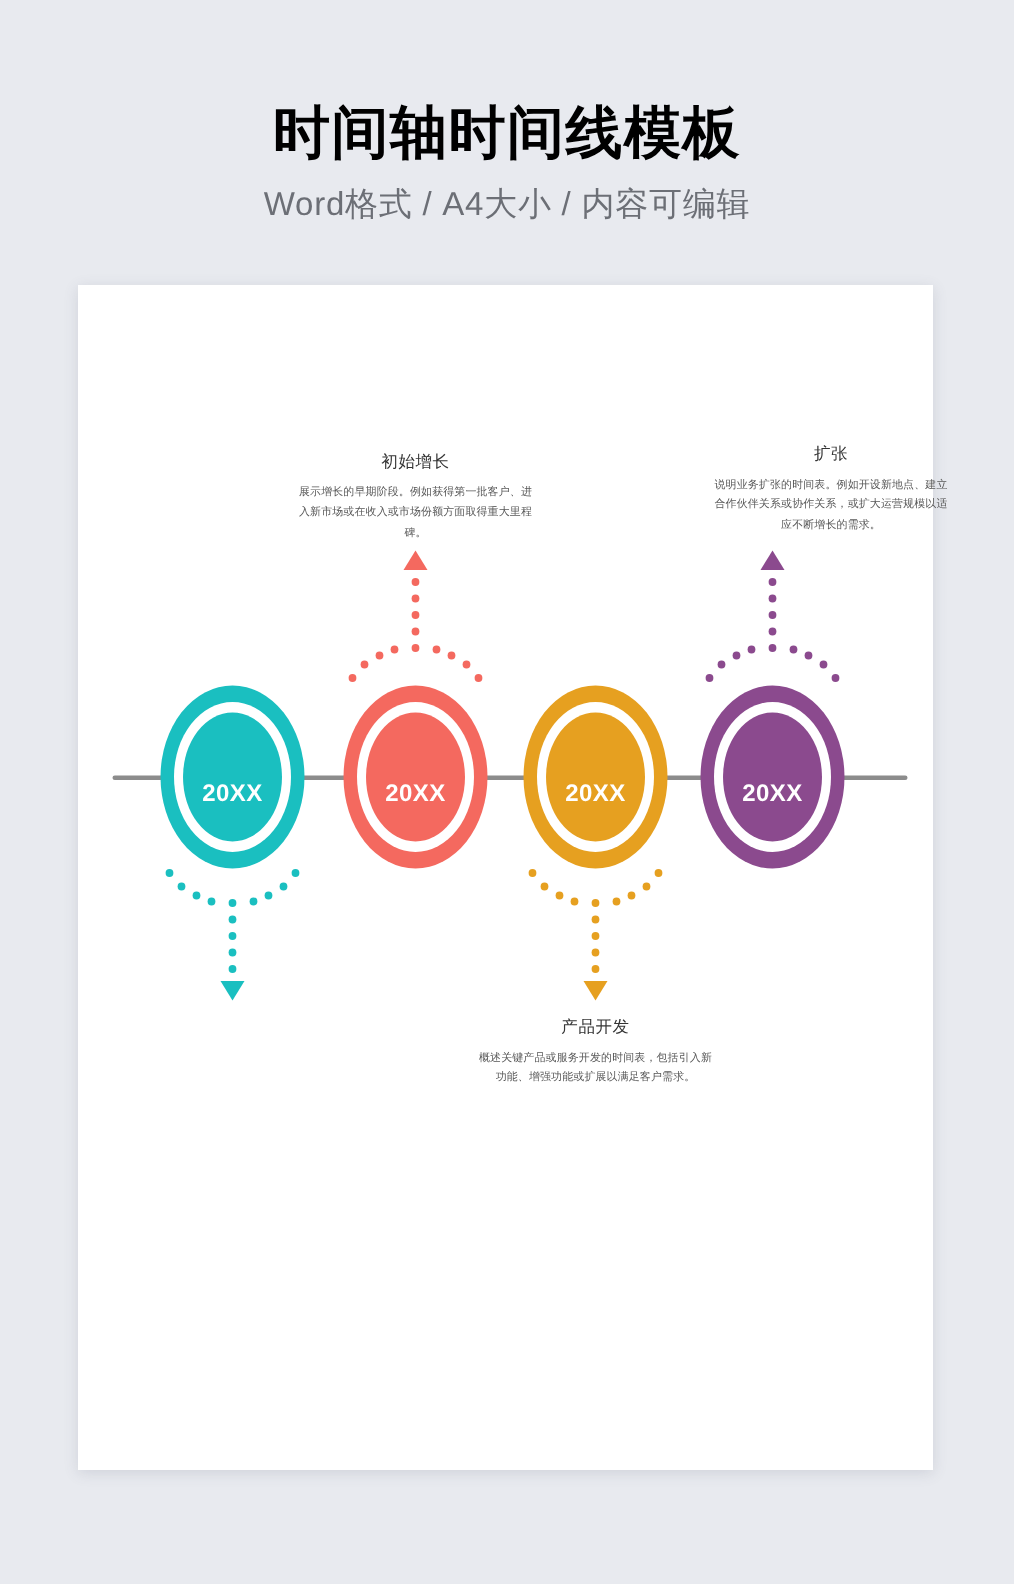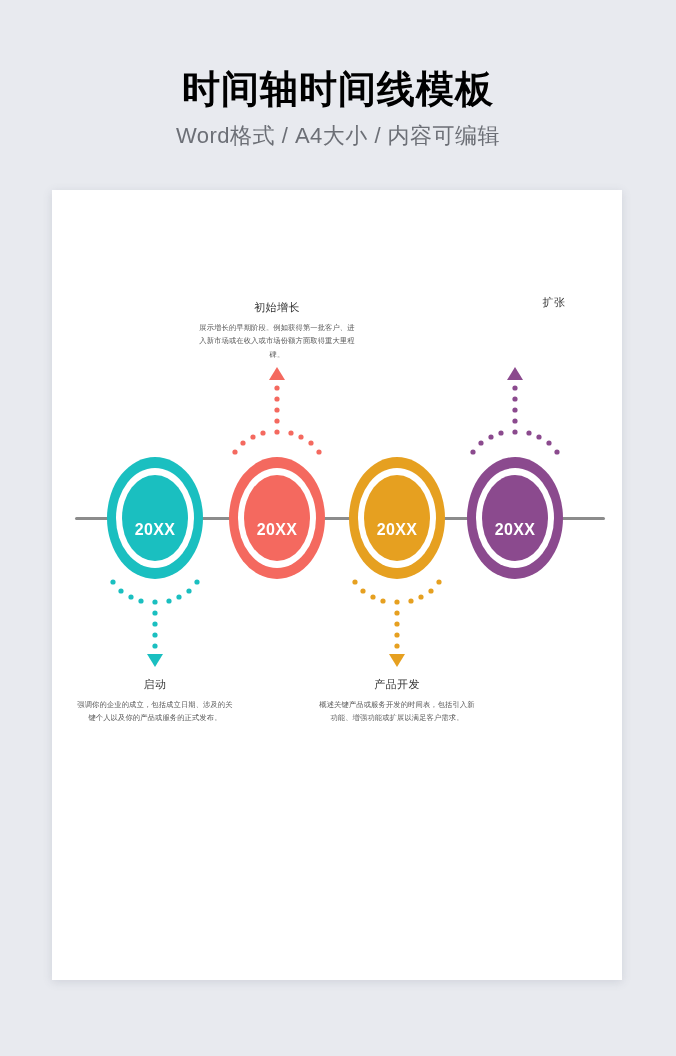--- a/index.html
+++ b/index.html
@@ -178,24 +178,20 @@
           <circle cx="82" cy="19" r="2.6"></circle>
           <circle cx="90" cy="10" r="2.6"></circle>
           <circle cx="48" cy="41" r="2.6"></circle>
           <circle cx="48" cy="52" r="2.6"></circle>
           <circle cx="48" cy="63" r="2.6"></circle>
           <circle cx="48" cy="74" r="2.6"></circle>
           <polygon points="40,82 56,82 48,95"></polygon>
         </g>
       </svg>
     </div>
-    <div class="textblock" style="left:23px; top:487px;">
-      <div class="tb-title">启动</div>
-      <div class="tb-body">强调你的企业的成立，包括成立日期、涉及的关键个人以及你的产品或服务的正式发布。</div>
-    </div>
 
     <div class="node" style="left:177px; top:267px;">
       <div class="ellipse-outer" style="background:#F4695F;"></div>
       <div class="ellipse-ring"></div>
       <div class="ellipse-inner" style="background:#F4695F;">
         <span class="year-label">20XX</span>
       </div>
     </div>
     <div class="connector" style="left:177px; top:142px;">
       <svg width="96" height="130" viewBox="0 0 96 130" xmlns="http://www.w3.org/2000/svg">
@@ -276,16 +272,17 @@
           <circle cx="48" cy="89" r="2.6"></circle>
           <circle cx="48" cy="78" r="2.6"></circle>
           <circle cx="48" cy="67" r="2.6"></circle>
           <circle cx="48" cy="56" r="2.6"></circle>
           <polygon points="40,48 56,48 48,35"></polygon>
         </g>
       </svg>
     </div>
     <div class="textblock" style="left:383px; top:105px;margin-left:39px;">
       <div class="tb-title">扩张</div>
+      <div class="tb-body">说明业务扩张的时间表。例如开设新地点、建立合作伙伴关系或协作关系，或扩大运营规模以适应不断增长的需求。</div>
     </div>
 
   </div>
 </div>
 
 </body></html>

